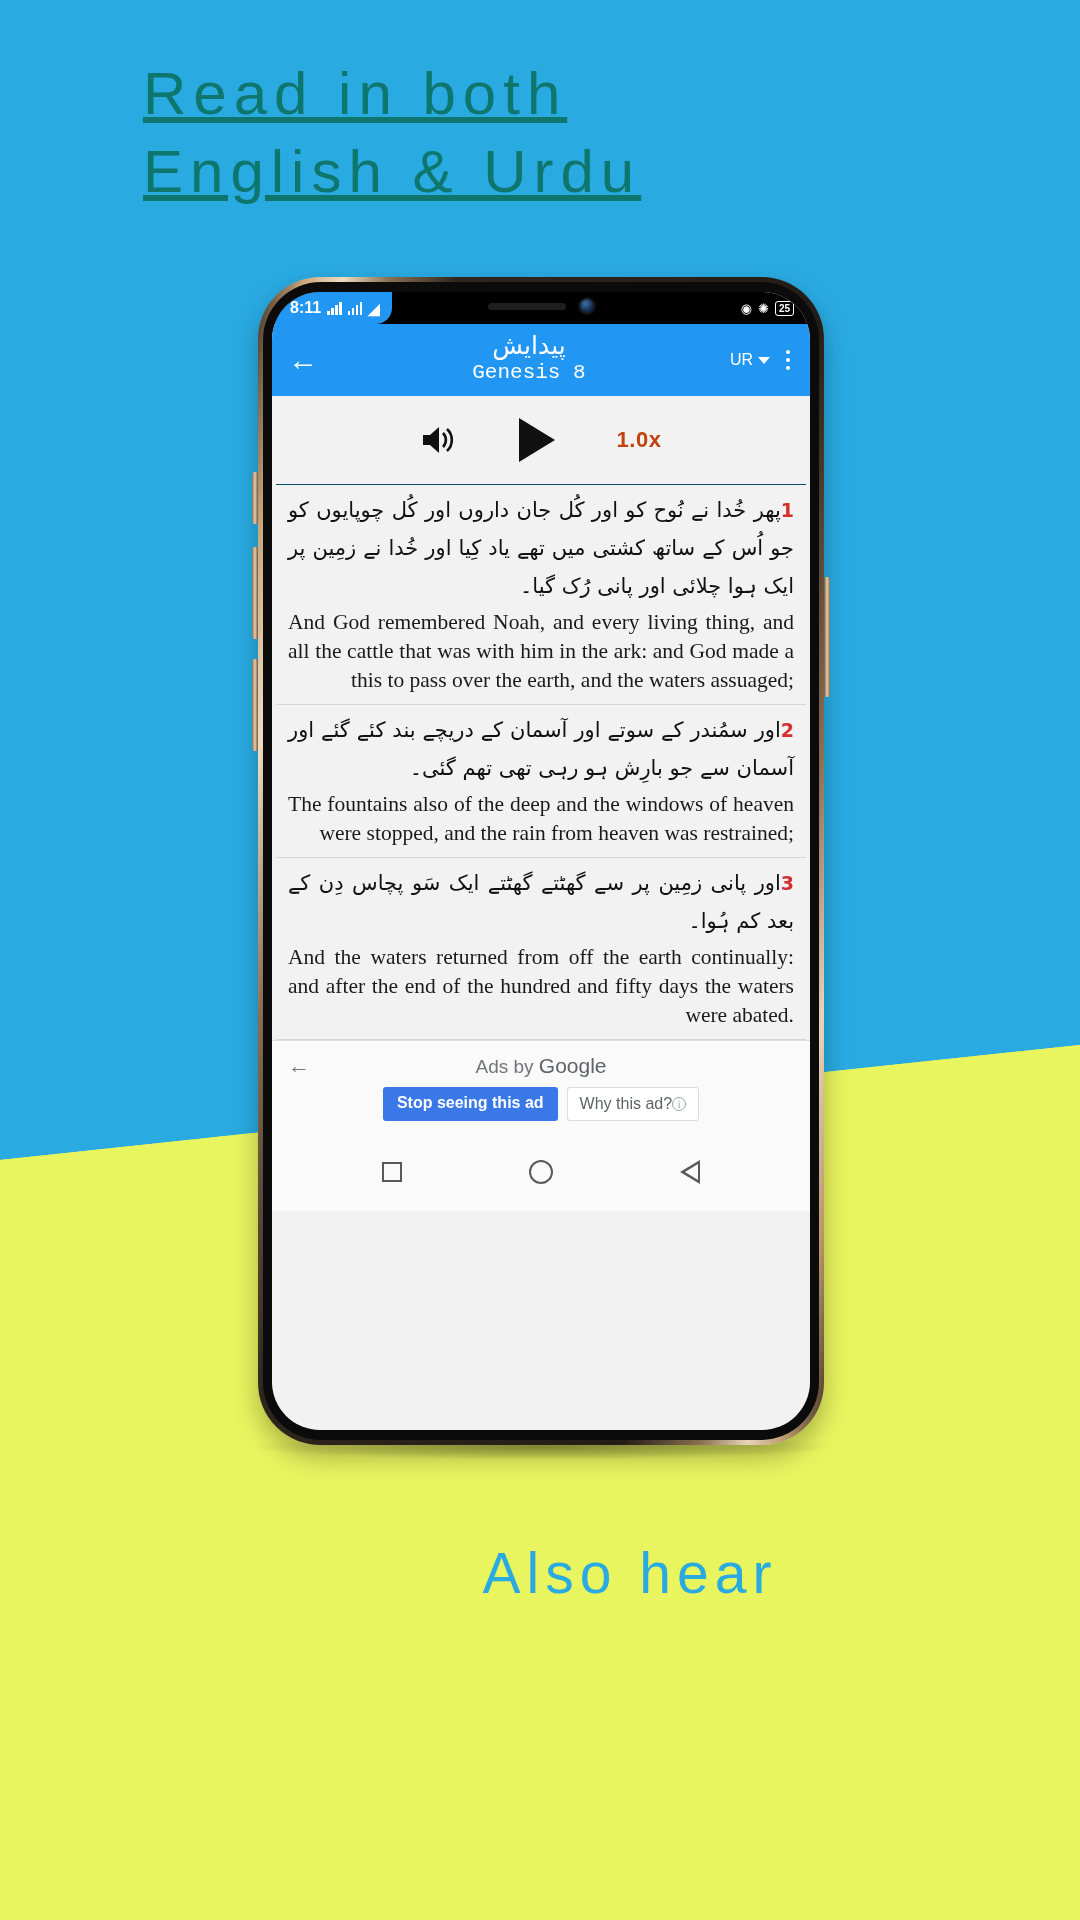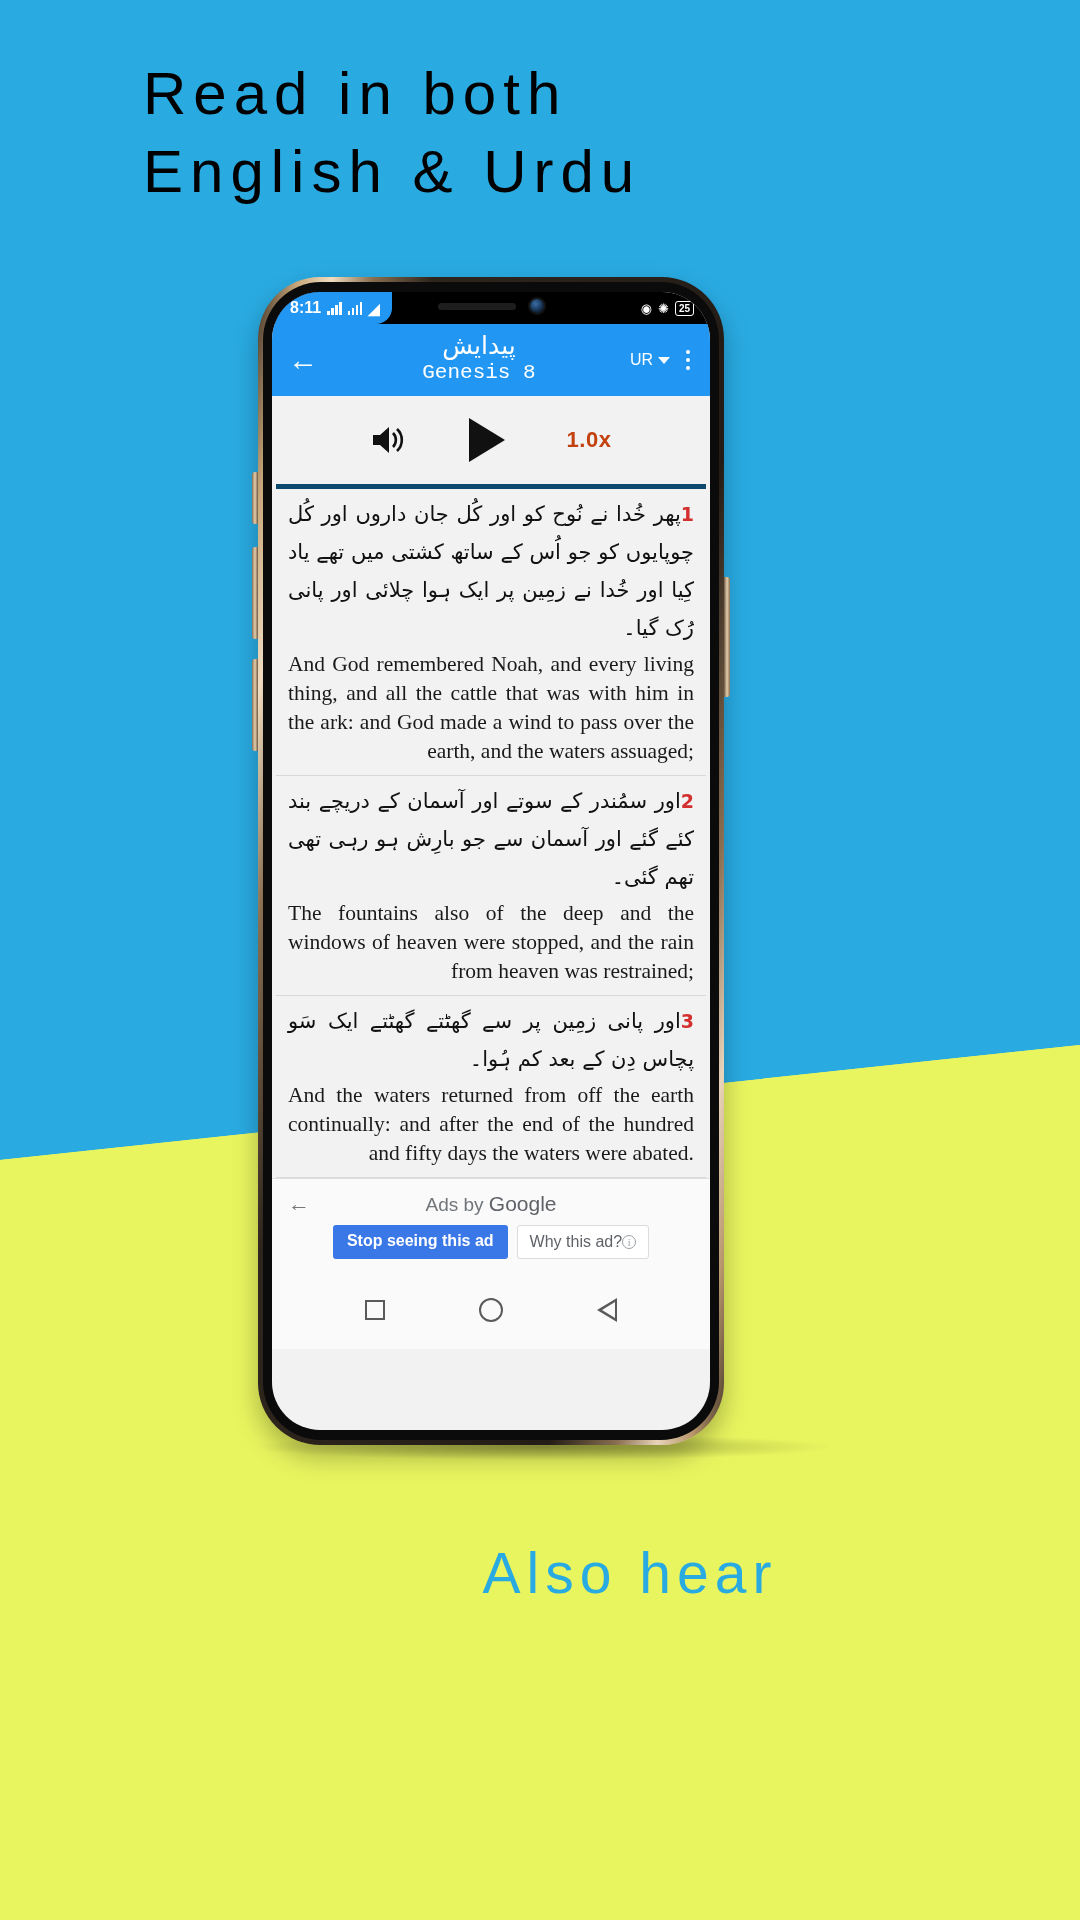--- a/index.html
+++ b/index.html
@@ -18,26 +18,27 @@
   }
   #bg-bottom {
     position:absolute; left:0; top:1000px; width:1080px; height:920px;
     background:#E9F55F;
     clip-path: polygon(0 160px, 1080px 45px, 1080px 920px, 0 920px);
   }
 
   
   #headline {
     position:absolute; left:143px; top:55px; width:820px;
-    color:#000000;
+    color:#0f766e;
     font-size:60px;
     font-weight:300;
     letter-spacing:7px;
     line-height:78px;
     white-space:pre-line;
+    text-decoration:underline;
   }
 
   
   #tagline {
     position:absolute; left:0; top:1540px; width:1080px;
     text-align:center;
     color:#29ABE2;
     font-size:57px;
     font-weight:300;
     letter-spacing:6px;
@@ -48,21 +49,21 @@
   #phone-shadow {
     position:absolute;
     left:258px; top:1434px; width:570px; height:26px;
     background:radial-gradient(ellipse at center, rgba(0,0,0,0.30) 0%, rgba(0,0,0,0.12) 45%, rgba(0,0,0,0) 72%);
   }
 
   
   #phone {
     position:absolute;
     left:258px; top:277px;
-    width:466px; height:1168px;
+    width:566px; height:1168px;
     border-radius:62px;
     background:linear-gradient(100deg,#3a2d22 0%, #c9a87c 6%, #f0dcc0 11%, #8a6f51 17%, #2e251d 26%, #241d17 74%, #8a6f51 84%, #e8d4ba 90%, #b8966c 95%, #3a2d22 100%);
     padding:5px;
     box-shadow:0 12px 26px rgba(0,0,0,0.28);
   }
   #phone-inner {
     width:100%; height:100%;
     border-radius:58px;
     background:#0b0b0b;
     padding:10px 9px;
@@ -193,21 +194,21 @@
   }
   #speed-label { font-size:22px; font-weight:bold; color:#c2410c; letter-spacing:0.5px; }
 
   
   #verses {
     background:#F2F2F2;
     padding:0 4px;
     overflow:hidden;
   }
   .verse { border-bottom:1px solid #d8d8d8; padding:6px 12px 9px 12px; }
-  .verse:first-child { border-top:5px solid #0c4a6e; }
+  .verse:first-child { border-top:1px solid #0c4a6e; }
   .v-urdu {
     direction:rtl; text-align:justify;
     font-family:"DejaVu Sans", sans-serif;
     font-size:21px; line-height:38px;
     color:#111;
   }
   .v-num { color:#D32F2F; font-weight:bold; font-size:19px; }
   .v-en {
     font-family:"Liberation Serif", serif;
     font-size:21.5px; line-height:29px;
@@ -361,21 +362,21 @@
           </svg>
         </div>
         <div id="play-icon"></div>
         <div id="speed-label">1.0x</div>
       </div>
 
       <div id="verses">
 
         <div class="verse">
           <div class="v-urdu"><span class="v-num">1</span><span>پھر خُدا نے نُوح کو اور کُل جان داروں اور کُل چوپایوں کو جو اُس کے ساتھ کشتی میں تھے یاد کِیا اور خُدا نے زمِین پر ایک ہوا چلائی اور پانی رُک گیا۔</span></div>
-          <div class="v-en">And God remembered Noah, and every living thing, and all the cattle that was with him in the ark: and God made a wind to pass over the earth, and the waters assuaged;</div>
+          <div class="v-en">And God remembered Noah, and every living thing, and all the cattle that was with him in the ark: and God made a this to pass over the earth, and the waters assuaged;</div>
         </div>
 
         <div class="verse">
           <div class="v-urdu"><span class="v-num">2</span><span>اور سمُندر کے سوتے اور آسمان کے دریچے بند کئے گئے اور آسمان سے جو بارِش ہو رہی تھی تھم گئی۔</span></div>
           <div class="v-en">The fountains also of the deep and the windows of heaven were stopped, and the rain from heaven was restrained;</div>
         </div>
 
         <div class="verse">
           <div class="v-urdu"><span class="v-num">3</span><span>اور پانی زمِین پر سے گھٹتے گھٹتے ایک سَو پچاس دِن کے بعد کم ہُوا۔</span></div>
           <div class="v-en">And the waters returned from off the earth continually: and after the end of the hundred and fifty days the waters were abated.</div>

